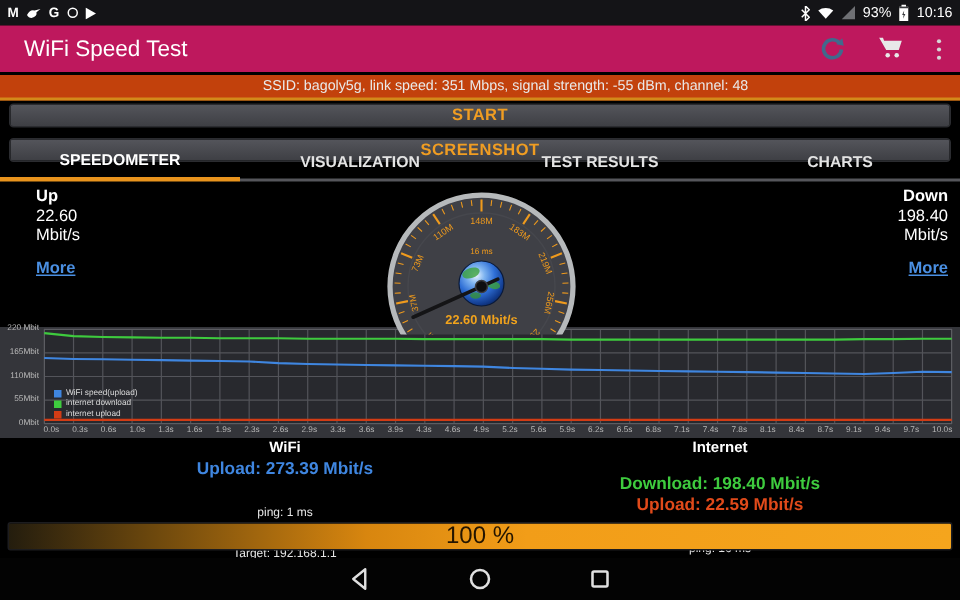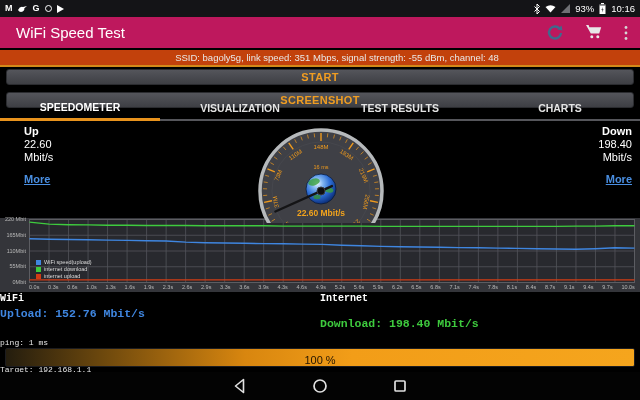--- a/index.html
+++ b/index.html
@@ -44,32 +44,32 @@
   #chart{top:218px;left:0;right:0;height:74px;background:#34353a;}
   #ylabels{position:absolute;left:0;top:-2px;width:26px;height:69px;display:flex;flex-direction:column;
     justify-content:space-between;align-items:flex-end;font-size:5.5px;line-height:6px;color:#b8b8b8;padding-right:2px;}
   #plot{position:absolute;left:29px;top:1px;width:606px;height:64px;background:#28292e;}
   #legend{position:absolute;left:7px;bottom:4px;display:flex;flex-direction:column;gap:1px;}
   .lrow{display:flex;align-items:center;gap:3px;font-size:5.5px;color:#dcdcdc;line-height:6px;}
   .lsw{width:5px;height:5px;display:inline-block;}
   #xlabels{position:absolute;left:29px;top:66px;width:606px;display:flex;justify-content:space-between;
     font-size:5.5px;color:#b8b8b8;}
   
-  .sumblock{top:293px;font-family:Liberation Mono, monospace;}
+  .sumblock{top:293px;text-align:center;}
   #wifisum{left:0;width:380px;}
   #netsum{left:320px;width:320px;}
   .sum-title{font-size:10px;font-weight:bold;color:#fff;}
   .sum-blue{font-size:11.5px;font-weight:bold;color:#3f86e0;margin-top:3px;}
   .sum-green{font-size:11.5px;font-weight:bold;color:#3ecb3e;margin-top:13px;}
   .sum-red{font-size:11.5px;font-weight:bold;color:#e04a1a;margin-top:2px;}
   .sum-small{font-size:8px;color:#e6e6e6;margin-top:18px;}
   
   #progress{left:5px;right:5px;top:348px;height:17px;border:1px solid #1c1c1f;border-radius:2px;
     background:linear-gradient(90deg,#241d0e,#6b470d 15%,#d8860f 38%,#f29d18 55%,#f5a51d);
-    display:flex;align-items:flex-end;justify-content:center;font-size:11px;color:#241500;}
+    display:flex;align-items:flex-start;justify-content:center;font-size:16px;color:#241500;}
   
   #navbar{top:372px;left:0;right:0;height:28px;background:#030303;display:flex;align-items:center;
     justify-content:center;gap:64px;}
   #navbar svg{cursor:pointer;}
 </style>
 </head>
 <body>
 
 <div class="abs" id="statusbar">
   <div class="sic">
@@ -340,27 +340,28 @@
       <span>8.7s</span>
       <span>9.1s</span>
       <span>9.4s</span>
       <span>9.7s</span>
       <span>10.0s</span>
     </div>
 </div>
 
 <div class="abs sumblock" id="wifisum">
   <div class="sum-title">WiFi</div>
-  <div class="sum-blue">Upload: 152.76 Mbit/s</div>
+  <div class="sum-blue">Upload: 273.39 Mbit/s</div>
   <div class="sum-small">ping: 1 ms</div>
   <div class="sum-small">Target: 192.168.1.1</div>
 </div>
 <div class="abs sumblock" id="netsum">
   <div class="sum-title">Internet</div>
   <div class="sum-green">Download: 198.40 Mbit/s</div>
+  <div class="sum-red">Upload: 22.59 Mbit/s</div>
   <div class="sum-small">ping: 16 ms</div>
   <div class="sum-small">Target: Prague, Czechia</div>
 </div>
 
 <div class="abs" id="progress">
   <span>100 %</span>
 </div>
 
 <div class="abs" id="navbar">
   <svg width="16" height="16">

